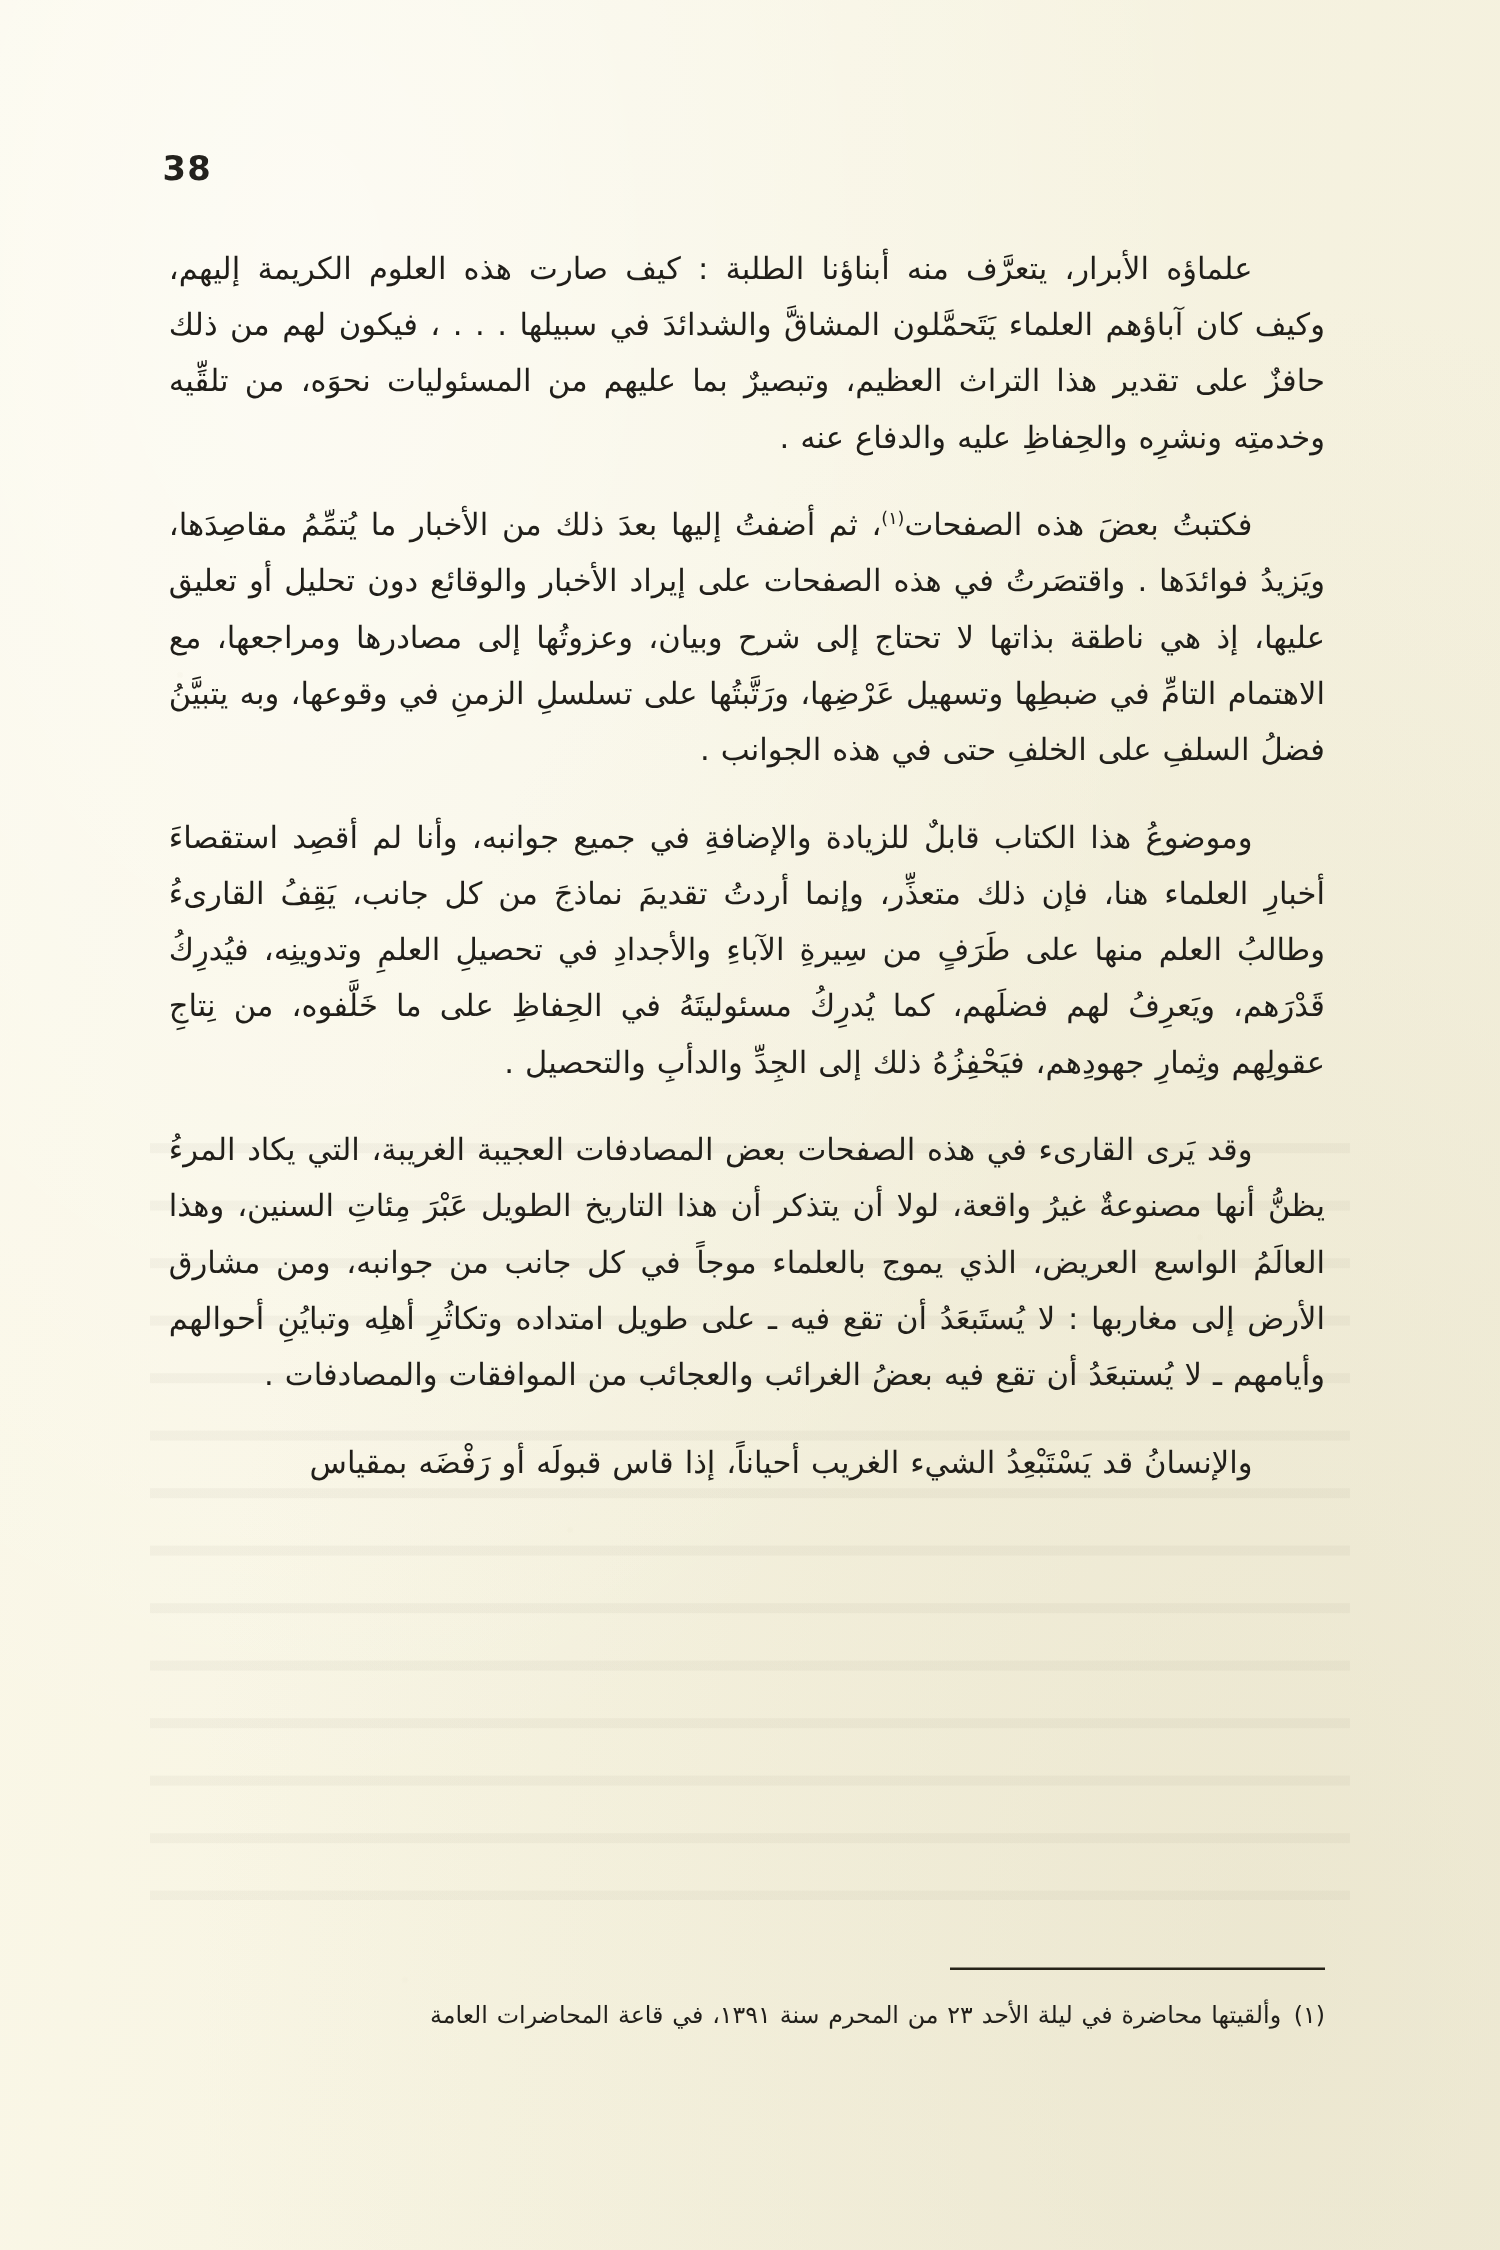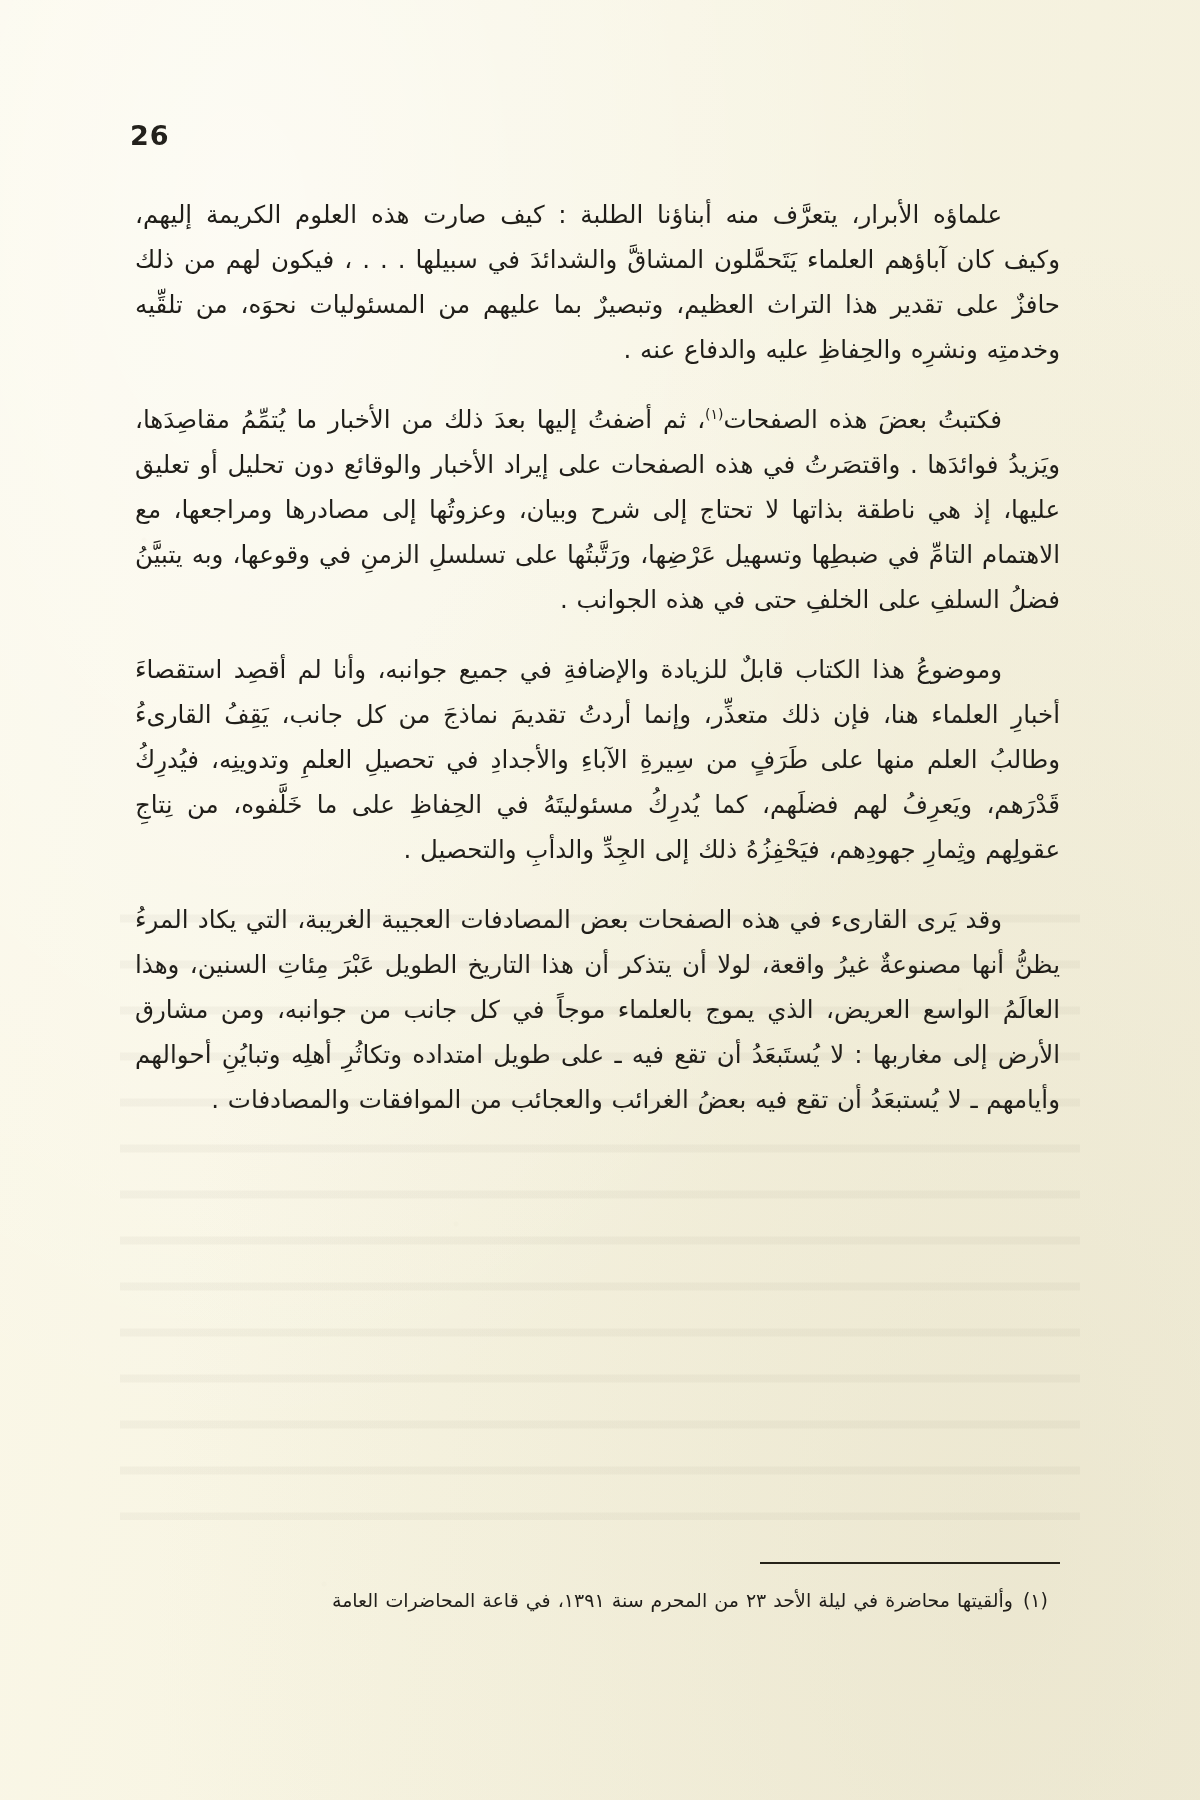--- a/index.html
+++ b/index.html
@@ -120,21 +120,21 @@
 
   .fn-rule {
     width: 300px;
     height: 2px;
     background: #262319;
     margin: 0 0 18px auto;
     border: 0;
   }
 
   p.footnote {
-    margin: 12px;
+    margin: 0;
     direction: rtl;
     text-align: justify;
     text-align-last: right;
     font-family: "DejaVu Sans", sans-serif;
     font-size: 19px;
     line-height: 36px;
     color: #201e19;
     word-spacing: 1px;
   }
 
@@ -145,32 +145,33 @@
 </head>
 <body>
 
 <div id="page">
 
   <div id="grain"></div>
   <div id="showthrough"></div>
 
   <div id="content">
 
-    <div class="folio">26</div>
+    <div class="folio">38</div>
 
     <div id="body-block">
 
       <p class="para">علماؤه الأبرار، يتعرَّف منه أبناؤنا الطلبة : كيف صارت هذه العلوم الكريمة إليهم، وكيف كان آباؤهم العلماء يَتَحمَّلون المشاقَّ والشدائدَ في سبيلها . . . ، فيكون لهم من ذلك حافزٌ على تقدير هذا التراث العظيم، وتبصيرٌ بما عليهم من المسئوليات نحوَه، من تلقِّيه وخدمتِه ونشرِه والحِفاظِ عليه والدفاع عنه .</p>
 
       <p class="para"><span>فكتبتُ بعضَ هذه الصفحات</span><sup class="fn-ref">(١)</sup><span>، ثم أضفتُ إليها بعدَ ذلك من الأخبار ما يُتمِّمُ مقاصِدَها، ويَزيدُ فوائدَها . واقتصَرتُ في هذه الصفحات على إيراد الأخبار والوقائع دون تحليل أو تعليق عليها، إذ هي ناطقة بذاتها لا تحتاج إلى شرح وبيان، وعزوتُها إلى مصادرها ومراجعها، مع الاهتمام التامِّ في ضبطِها وتسهيل عَرْضِها، ورَتَّبتُها على تسلسلِ الزمنِ في وقوعها، وبه يتبيَّنُ فضلُ السلفِ على الخلفِ حتى في هذه الجوانب .</span></p>
 
       <p class="para">وموضوعُ هذا الكتاب قابلٌ للزيادة والإضافةِ في جميع جوانبه، وأنا لم أقصِد استقصاءَ أخبارِ العلماء هنا، فإن ذلك متعذِّر، وإنما أردتُ تقديمَ نماذجَ من كل جانب، يَقِفُ القارىءُ وطالبُ العلم منها على طَرَفٍ من سِيرةِ الآباءِ والأجدادِ في تحصيلِ العلمِ وتدوينِه، فيُدرِكُ قَدْرَهم، ويَعرِفُ لهم فضلَهم، كما يُدرِكُ مسئوليتَهُ في الحِفاظِ على ما خَلَّفوه، من نِتاجِ عقولِهم وثِمارِ جهودِهم، فيَحْفِزُهُ ذلك إلى الجِدِّ والدأبِ والتحصيل .</p>
 
       <p class="para">وقد يَرى القارىء في هذه الصفحات بعض المصادفات العجيبة الغريبة، التي يكاد المرءُ يظنُّ أنها مصنوعةٌ غيرُ واقعة، لولا أن يتذكر أن هذا التاريخ الطويل عَبْرَ مِئاتِ السنين، وهذا العالَمُ الواسع العريض، الذي يموج بالعلماء موجاً في كل جانب من جوانبه، ومن مشارق الأرض إلى مغاربها : لا يُستَبعَدُ أن تقع فيه ـ على طويل امتداده وتكاثُرِ أهلِه وتبايُنِ أحوالهم وأيامهم ـ لا يُستبعَدُ أن تقع فيه بعضُ الغرائب والعجائب من الموافقات والمصادفات .</p>
 
+      <p class="para">والإنسانُ قد يَسْتَبْعِدُ الشيء الغريب أحياناً، إذا قاس قبولَه أو رَفْضَه بمقياس</p>
 
     </div>
 
     <div id="footnote-zone">
       <hr class="fn-rule">
       <p class="footnote"><span class="fn-marker">(١)</span><span>وألقيتها محاضرة في ليلة الأحد ٢٣ من المحرم سنة ١٣٩١، في قاعة المحاضرات العامة</span></p>
     </div>
 
   </div>
 </div>

